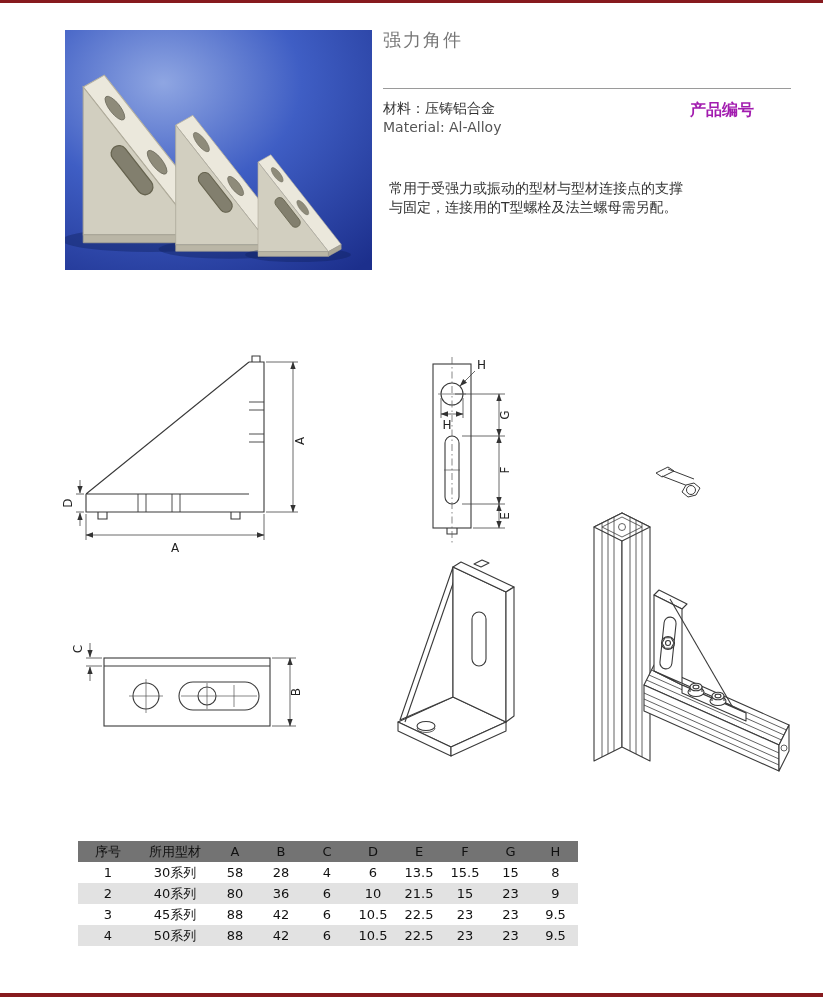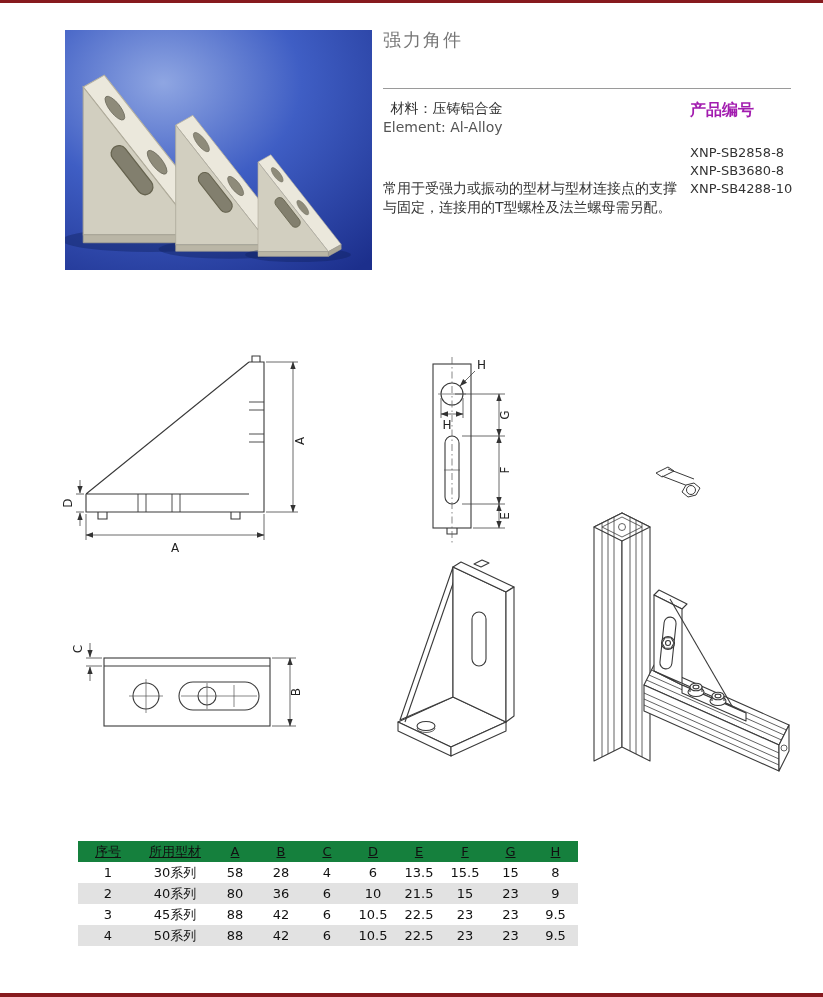--- a/index.html
+++ b/index.html
@@ -9,40 +9,40 @@
   .rule { position:absolute; left:0; width:100%; background:#871a1e; }
   .rule-top { top:0; height:3px; }
   .rule-bottom { bottom:0; height:4px; }
 
   .photo { position:absolute; left:65px; top:30px; width:307px; height:240px; }
 
   .title-cn { position:absolute; left:383px; top:28px; font-size:18px; color:#757575; letter-spacing:2px; }
   .title-en { position:absolute; left:383px; top:52px; font-size:19px; font-weight:bold; color:#3f3f3f; }
   .divider  { position:absolute; left:383px; top:88px; width:408px; height:1px; background:#9a9a9a; }
 
-  .material { position:absolute; left:383px; top:99px; font-size:14px; line-height:19px; color:#333;text-align:right; }
+  .material { position:absolute; left:383px; top:99px; font-size:14px; line-height:19px; color:#333; }
   .material .en { color:#555; }
   .code-label { position:absolute; left:690px; top:100px; font-size:16px; font-weight:bold; color:#a21caf; }
   .codes { position:absolute; left:690px; top:144px; font-size:13px; line-height:18px; color:#333; }
 
   .usage { position:absolute; left:383px; top:178px; width:300px; font-size:14px; line-height:19px; color:#333; }
-  .usage .usage-body { margin-top:1px; }
+  .usage .usage-body { margin-top:1px;margin-left:6px; }
 
   svg.dwg { position:absolute; overflow:visible; }
   #dwg-side   { left:66px;  top:354px; }
   #dwg-front  { left:405px; top:356px; }
   #dwg-bottom { left:74px;  top:630px; }
   #dwg-iso    { left:378px; top:554px; }
   #dwg-asm    { left:544px; top:447px; }
   svg text.dim { font-size:12px; fill:#222; }
 
   .spec-table { position:absolute; left:78px; top:841px; width:500px; border-collapse:collapse;
                 font-size:13px; color:#111; table-layout:fixed; }
   .spec-table th, .spec-table td { height:21px; text-align:center; font-weight:normal; padding:0 2px; }
-  .spec-table thead tr { background:#15803d;text-decoration:underline; }
+  .spec-table thead tr { background:#737373; }
   .spec-table tbody tr:nth-child(even) { background:#e2e2e2; }
 
   .note { position:absolute; left:78px; top:958px; font-size:13px; font-weight:bold; color:#111; }
 </style>
 </head>
 <body>
 
 <div class="page">
 
   <div class="rule rule-top"></div>
@@ -71,29 +71,24 @@
       <use href="#bracketShape" transform="translate(100,95) scale(1.07)"></use>
       <use href="#bracketShape" transform="translate(185,132) scale(0.8)"></use>
     </svg>
   </div>
 
   <div class="title-cn">强力角件</div>
   <div class="divider"></div>
 
   <div class="material">
     <div class="cn">材料：压铸铝合金</div>
-    <div class="en">Element: Al-Alloy</div>
+    <div class="en">Material: Al-Alloy</div>
   </div>
 
   <div class="code-label">产品编号</div>
-  <div class="codes">
-    <div>XNP-SB2858-8</div>
-    <div>XNP-SB3680-8</div>
-    <div>XNP-SB4288-10</div>
-  </div>
 
   <div class="usage">
     <div class="usage-body">常用于受强力或振动的型材与型材连接点的支撑与固定，连接用的T型螺栓及法兰螺母需另配。</div>
   </div>
 
   <svg id="dwg-side" class="dwg" width="250" height="205" viewBox="0 0 250 205">
     <defs>
       <marker id="arrS" viewBox="0 0 10 10" refX="9" refY="5" markerWidth="10" markerHeight="10" orient="auto-start-reverse">
         <path d="M0,1.6 L9.5,5 L0,8.4 Z" fill="#333"></path>
       </marker>

